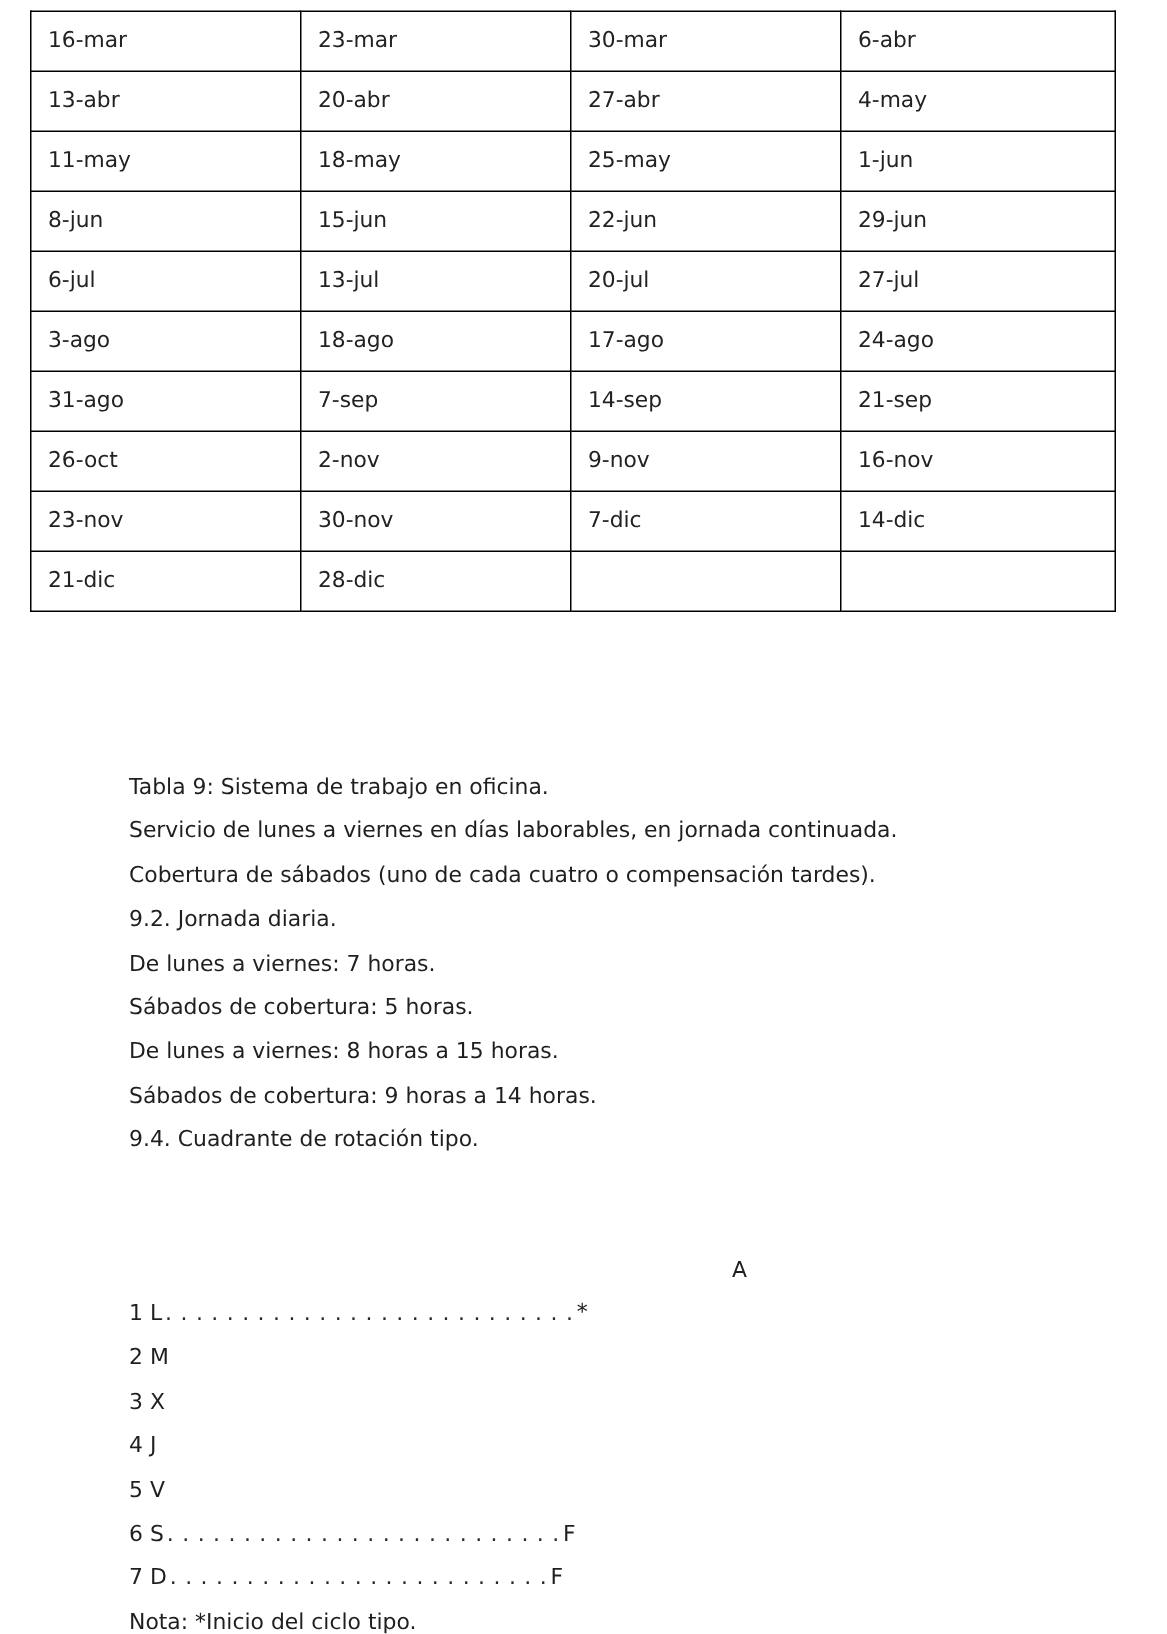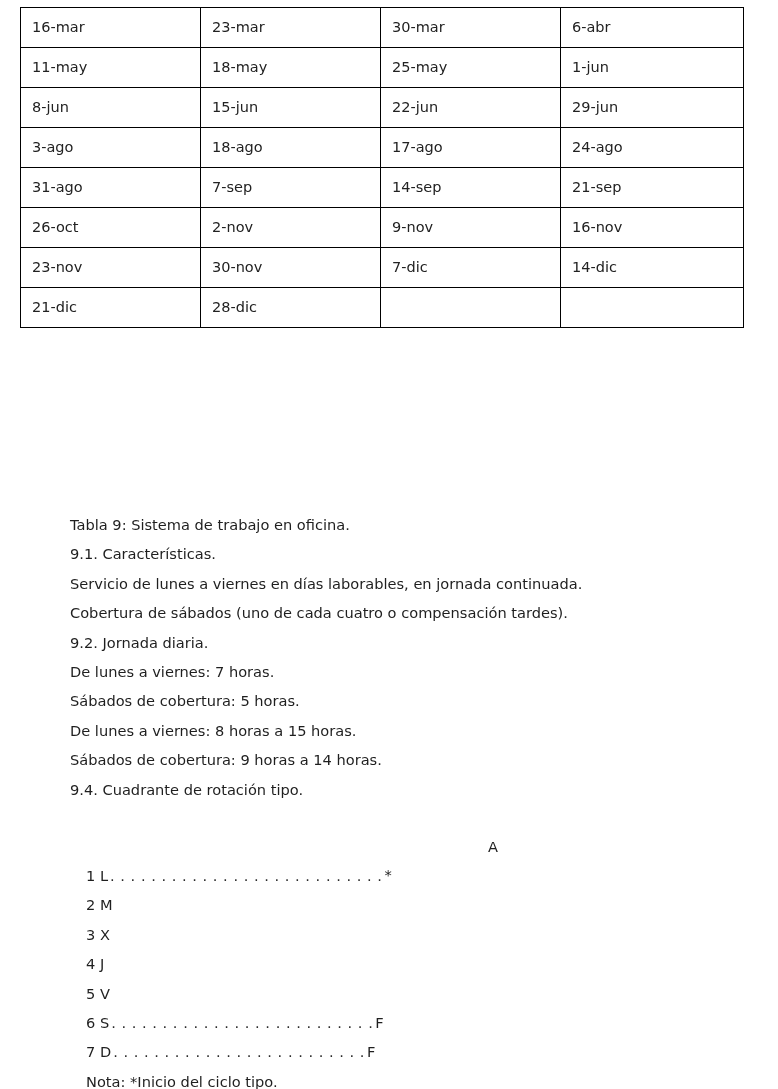--- a/index.html
+++ b/index.html
@@ -40,21 +40,21 @@
     overflow: hidden;
   }
   table.date-table col.c1 { width: 180px; }
   table.date-table col.c2 { width: 180px; }
   table.date-table col.c3 { width: 180px; }
   table.date-table col.c4 { width: 183px; }
 
   
   .body-text {
     position: absolute;
-    left: 70px;
+    left: 86px;
     top: 510px;
     width: 660px;
   }
   .body-text p {
     margin: 0;
     font-size: 14.6px;
     line-height: 29.4px;
     color: #1f1f1f;
     white-space: nowrap;
   }
@@ -125,32 +125,44 @@
         <col class="c4">
     </colgroup>
     <tbody>
       <tr>
         <td>16-mar</td>
         <td>23-mar</td>
         <td>30-mar</td>
         <td>6-abr</td>
       </tr>
       <tr>
+        <td>13-abr</td>
+        <td>20-abr</td>
+        <td>27-abr</td>
+        <td>4-may</td>
+      </tr>
+      <tr>
         <td>11-may</td>
         <td>18-may</td>
         <td>25-may</td>
         <td>1-jun</td>
       </tr>
       <tr>
         <td>8-jun</td>
         <td>15-jun</td>
         <td>22-jun</td>
         <td>29-jun</td>
       </tr>
       <tr>
+        <td>6-jul</td>
+        <td>13-jul</td>
+        <td>20-jul</td>
+        <td>27-jul</td>
+      </tr>
+      <tr>
         <td>3-ago</td>
         <td>18-ago</td>
         <td>17-ago</td>
         <td>24-ago</td>
       </tr>
       <tr>
         <td>31-ago</td>
         <td>7-sep</td>
         <td>14-sep</td>
         <td>21-sep</td>
@@ -172,21 +184,20 @@
         <td>28-dic</td>
         <td></td>
         <td></td>
       </tr>
     </tbody>
   </table>
 </div>
 
 <div class="body-text">
   <p>Tabla 9: Sistema de trabajo en oficina.</p>
-  <p>9.1. Características.</p>
   <p>Servicio de lunes a viernes en días laborables, en jornada continuada.</p>
   <p>Cobertura de sábados (uno de cada cuatro o compensación tardes).</p>
   <p>9.2. Jornada diaria.</p>
   <p>De lunes a viernes: 7 horas.</p>
   <p>Sábados de cobertura: 5 horas.</p>
   <p>De lunes a viernes: 8 horas a 15 horas.</p>
   <p>Sábados de cobertura: 9 horas a 14 horas.</p>
   <p>9.4. Cuadrante de rotación tipo.</p>
 </div>
 

